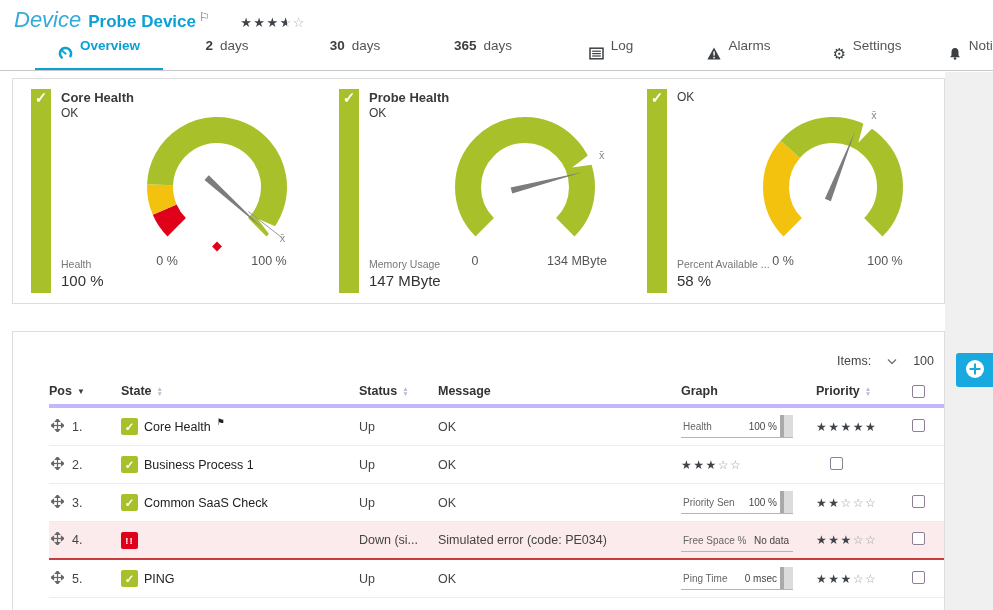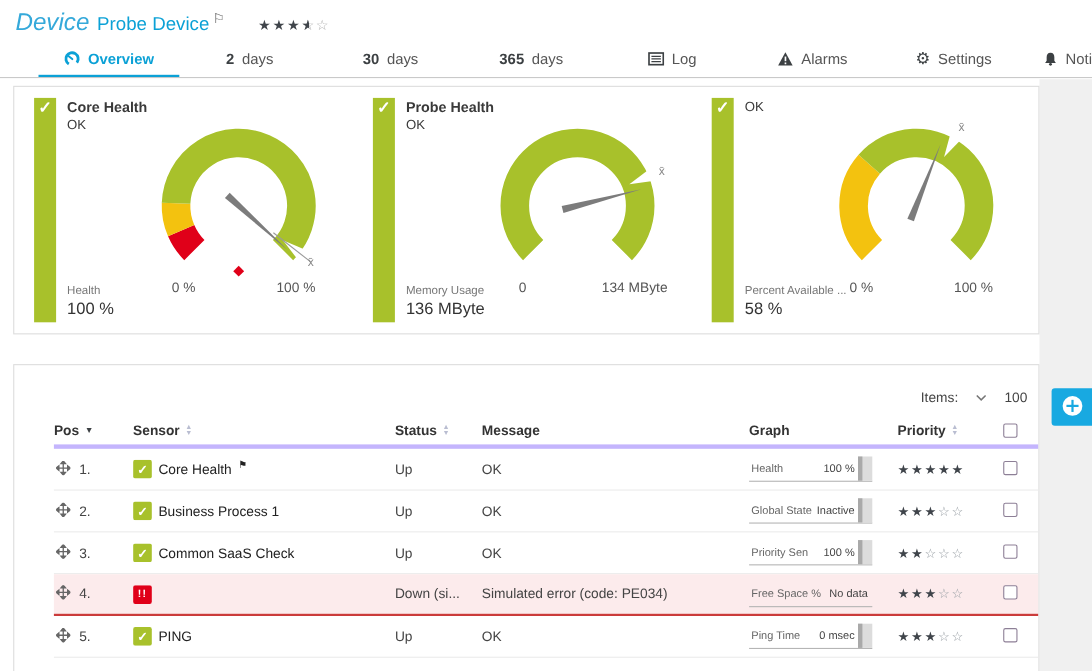--- a/index.html
+++ b/index.html
@@ -2,29 +2,29 @@
 <html><head>
 <meta charset="utf-8">
 <style>
   *{box-sizing:border-box;margin:0;padding:0}
   html,body{background:#fff}
   .screen{position:relative;width:993px;height:610px;overflow:hidden;background:#fff;
     font-family:"Liberation Sans",sans-serif;color:#444}
   
   .top-header{height:38px;padding:7px 0 0 14px;background:#fff;white-space:nowrap}
   .dev-type{font-style:italic;color:#35a9da;font-size:22px;margin-right:7px}
-  .dev-name{color:#0ba1d6;font-weight:normal;font-size:17px}
+  .dev-name{color:#0ba1d6;font-weight:bold;font-size:17px}
   .hflag{color:#555;font-size:12px;vertical-align:super;margin-left:3px;cursor:pointer}
   .hstars{margin-left:26px;font-size:13px;letter-spacing:1.5px;cursor:pointer}
   .star-f{color:#3f444a}.star-e{color:#b0b0b0}
   .star-h{position:relative;display:inline-block;color:#b0b0b0}
   .star-h .ov{position:absolute;left:0;top:0;width:55%;overflow:hidden;color:#3f444a}
   
   .tabs{display:flex;width:993px;height:33px;padding-left:35px;border-bottom:1px solid #c9c9c9;overflow:hidden}
-  .tab{flex:0 0 128px;display:flex;align-items:center;justify-content:center;gap:7px;
+  .tab{flex:0 0 128px;display:flex;justify-content:center;gap:7px;
     font-size:13.5px;color:#555;cursor:pointer;white-space:nowrap;border-bottom:3px solid transparent;height:33px}
   .tab.active{color:#0ba1d6;font-weight:bold;border-bottom-color:#0ba1d6}
   .tab .strong{font-weight:bold;color:#3c4043}
   .tab .ticon{display:inline-flex;align-items:center}
   .gear-glyph{font-size:15px;color:#3c4043;line-height:1}
   
   .panel{position:relative;margin-left:12px;width:933px;background:#fff;border:1px solid #ddd}
   .gauges-panel{margin-top:7px;height:226px;display:flex;gap:12px;padding:10px 0 10px 18px}
   .gauge-block{flex:0 0 296px;display:flex;position:relative}
   .gbar{width:20px;background:#a8c12b;display:flex;justify-content:center;align-items:flex-start;
@@ -183,21 +183,21 @@
           <svg class="gauge-svg" width="220" height="172" viewBox="0 0 220 172">
             <path d="M 69.69491347236678 128.3050865276332 A 57 57 0 1 1 150.30508652763322 128.3050865276332" stroke="#a8c12b" stroke-width="26" fill="none"></path>
             <polygon points="174.2548432249077,55.51438592018716 178.40583337525555,65.53576263843412 157.11785615807563,68.48314494938042" fill="#fff"></polygon>
             <text x="186.6820011984368" y="60.23727511369755" font-size="11" fill="#8a8a8a" text-anchor="middle">x̄</text>
             <polygon points="168.11498966771785,73.0786067701087 97.23564338312671,94.58112453591959 95.64402810527163,88.38219230469635" fill="#7c7c7c"></polygon>
             <text x="60" y="166" font-size="12.5" fill="#555" text-anchor="middle">0</text>
             <text x="162" y="166" font-size="12.5" fill="#555" text-anchor="middle">134 MByte</text>
           </svg>
           <div class="gval">
             <div class="gval-label">Memory Usage</div>
-            <div class="gval-value">136 MByte</div>
+            <div class="gval-value">147 MByte</div>
           </div>
         </div>
       </div>
       <div class="gauge-block">
         <div class="gbar">
           <span>✓</span>
         </div>
         <div class="gcontent">
           <div class="gstatus">OK</div>
           <svg class="gauge-svg" width="220" height="172" viewBox="0 0 220 172">
@@ -225,21 +225,21 @@
           </svg></span>
       <span class="items-count">100</span>
     </div>
     <div id="sensor-table">
         <div class="trow thead">
           <div class="hcell">
             <span>Pos</span>
             <span class="sort-desc">▼</span>
           </div>
           <div class="hcell">
-            <span>Sensor</span>
+            <span>State</span>
             <span class="sort-both">
               <span>▲</span>
               <span>▼</span>
             </span>
           </div>
           <div class="hcell">
             <span>Status</span>
             <span class="sort-both">
               <span>▲</span>
               <span>▼</span>
@@ -306,27 +306,20 @@
                 </g>
               </svg></span>
             <span>2.</span>
           </div>
           <div class="sensor-cell">
             <span class="sicon ok">✓</span>
             <a class="sname">Business Process 1</a>
           </div>
           <div class="status-cell">Up</div>
           <div class="msg-cell">OK</div>
-          <div>
-            <div class="mini-graph">
-              <span class="lbl">Global State</span>
-              <span class="val with-bar">Inactive</span>
-              <span class="bar"></span>
-            </div>
-          </div>
           <div class="prio-cell"><span class="star-f">★</span><span class="star-f">★</span><span class="star-f">★</span><span class="star-e">☆</span><span class="star-e">☆</span></div>
           <div><span class="cbx"></span></div>
         </div>
         <div class="trow">
           <div class="pos-cell">
             <span><svg width="13" height="13" viewBox="0 0 14 14">
                 <g stroke="#666" stroke-width="1.3" fill="#666">
                   <line x1="7" y1="2" x2="7" y2="12"></line>
                   <line x1="2" y1="7" x2="12" y2="7"></line>
                   <polygon points="7,0 4.8,2.7 9.2,2.7"></polygon>

